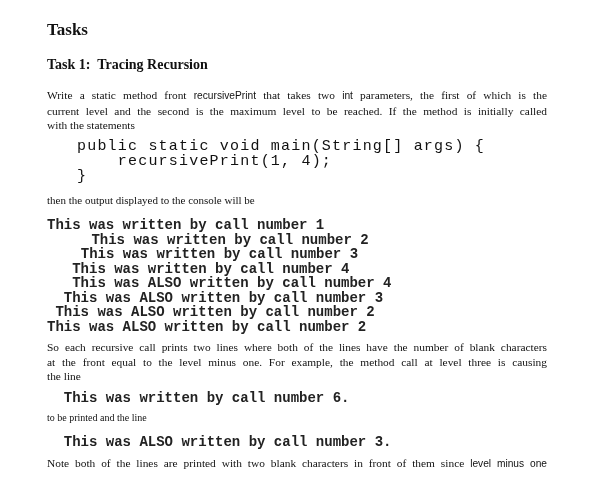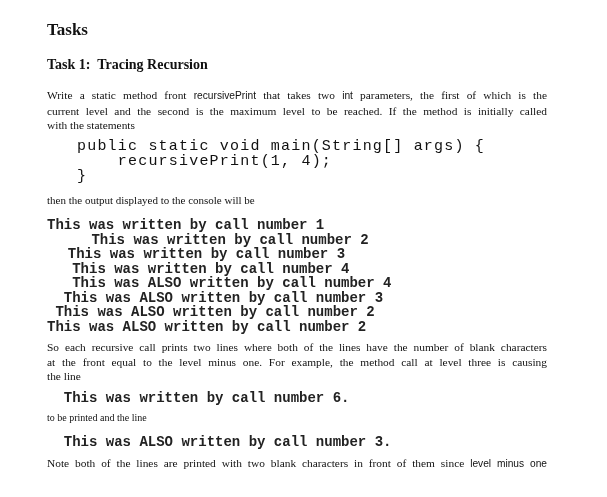--- a/index.html
+++ b/index.html
@@ -28,21 +28,21 @@
 
 <div class="abs code" style="left:77px; top:138px;">public static void main(String[] args) {</div>
 <div class="abs code" style="left:77px; top:153px;">    recursivePrint(1, 4);</div>
 <div class="abs code" style="left:77px; top:168px;">}</div>
 
 <div class="abs" style="left:47px; top:194px; font-family:'Liberation Serif',serif; font-size:11px;text-align:center;">then the output displayed to the console will be</div>
 
 <div>
   <div class="abs mono" style="left:47px; top:217px;">This was written by call number 1</div>
   <div class="abs mono" style="left:47px; top:231.5px;margin-left:36px;"> This was written by call number 2</div>
-  <div class="abs mono" style="left:51px; top:246px;">  This was written by call number 3</div>
+  <div class="abs mono" style="left:64px; top:246px;">  This was written by call number 3</div>
   <div class="abs mono" style="left:47px; top:260.5px;">   This was written by call number 4</div>
   <div class="abs mono" style="left:47px; top:275px;">   This was ALSO written by call number 4</div>
   <div class="abs mono" style="left:47px; top:289.5px;">  This was ALSO written by call number 3</div>
   <div class="abs mono" style="left:47px; top:304px;"> This was ALSO written by call number 2</div>
   <div class="abs mono" style="left:47px; top:318.5px;">This was ALSO written by call number 2</div>
 </div>
 
 <div class="para" style="top:340px;">
   <span class="line">So each recursive call prints two lines where both of the lines have the number of blank characters</span>
   <span class="line">at the front equal to the level minus one.  For example, the method call at level three is causing</span>

